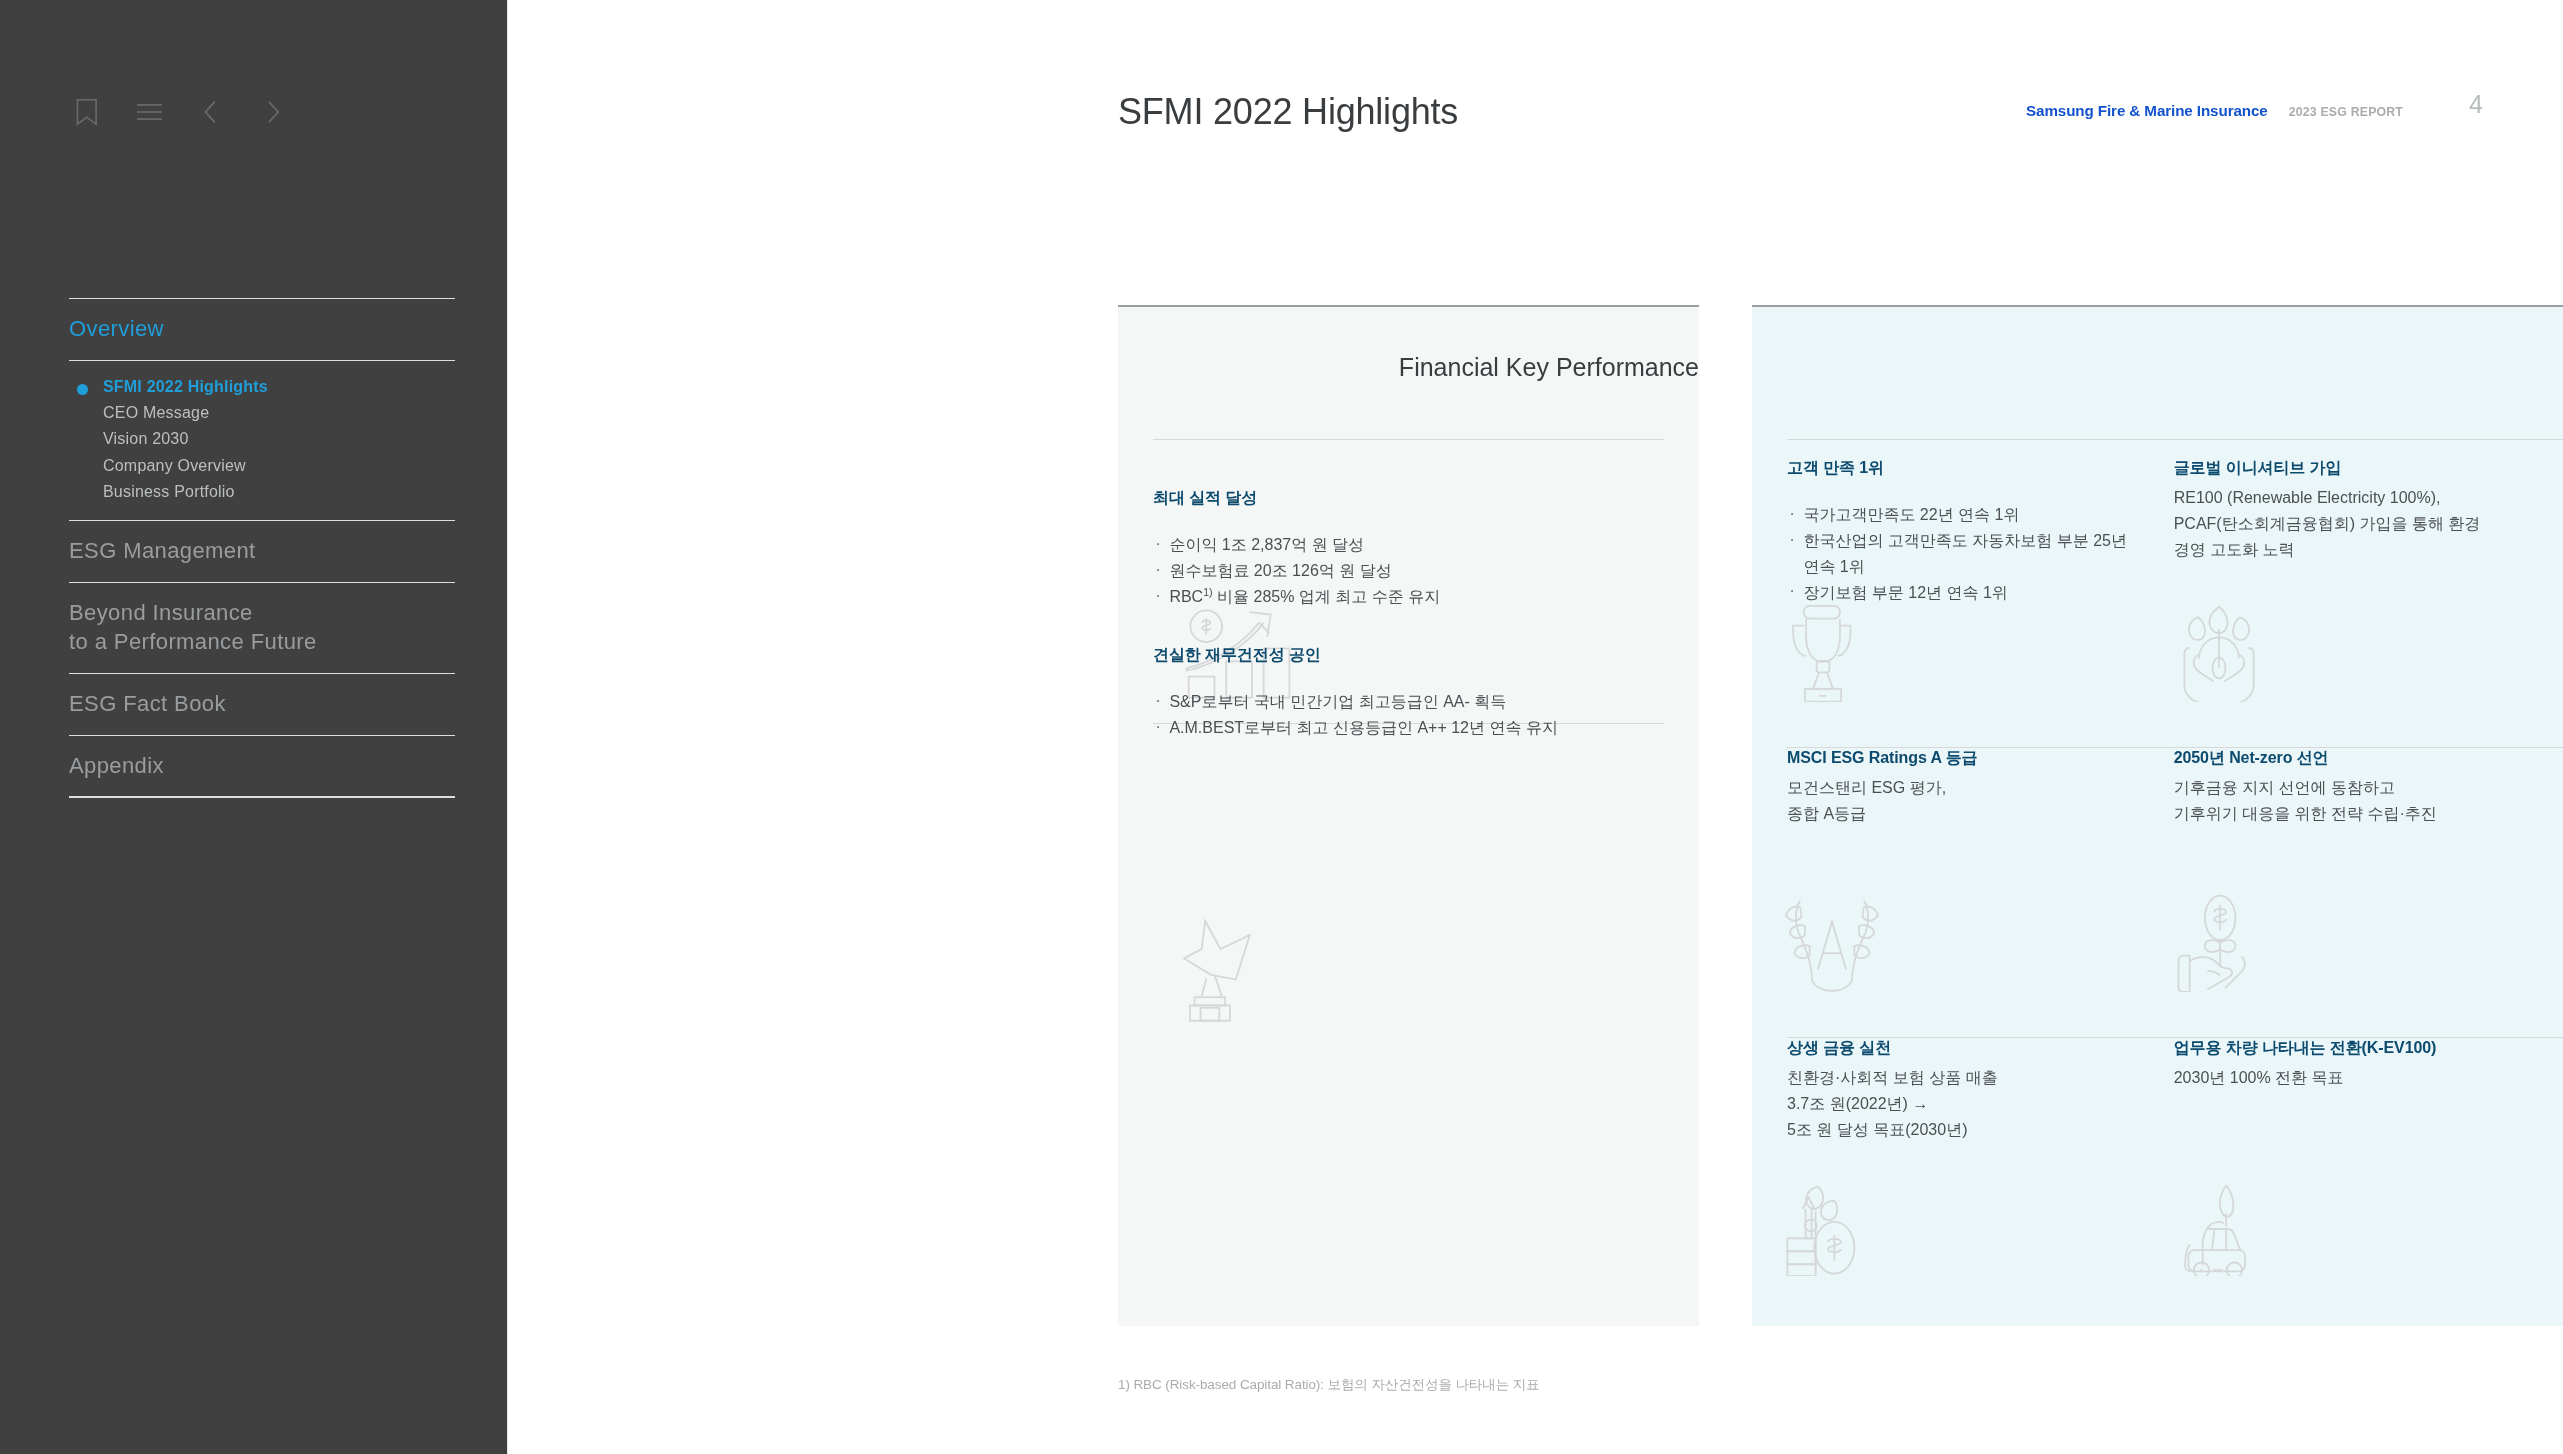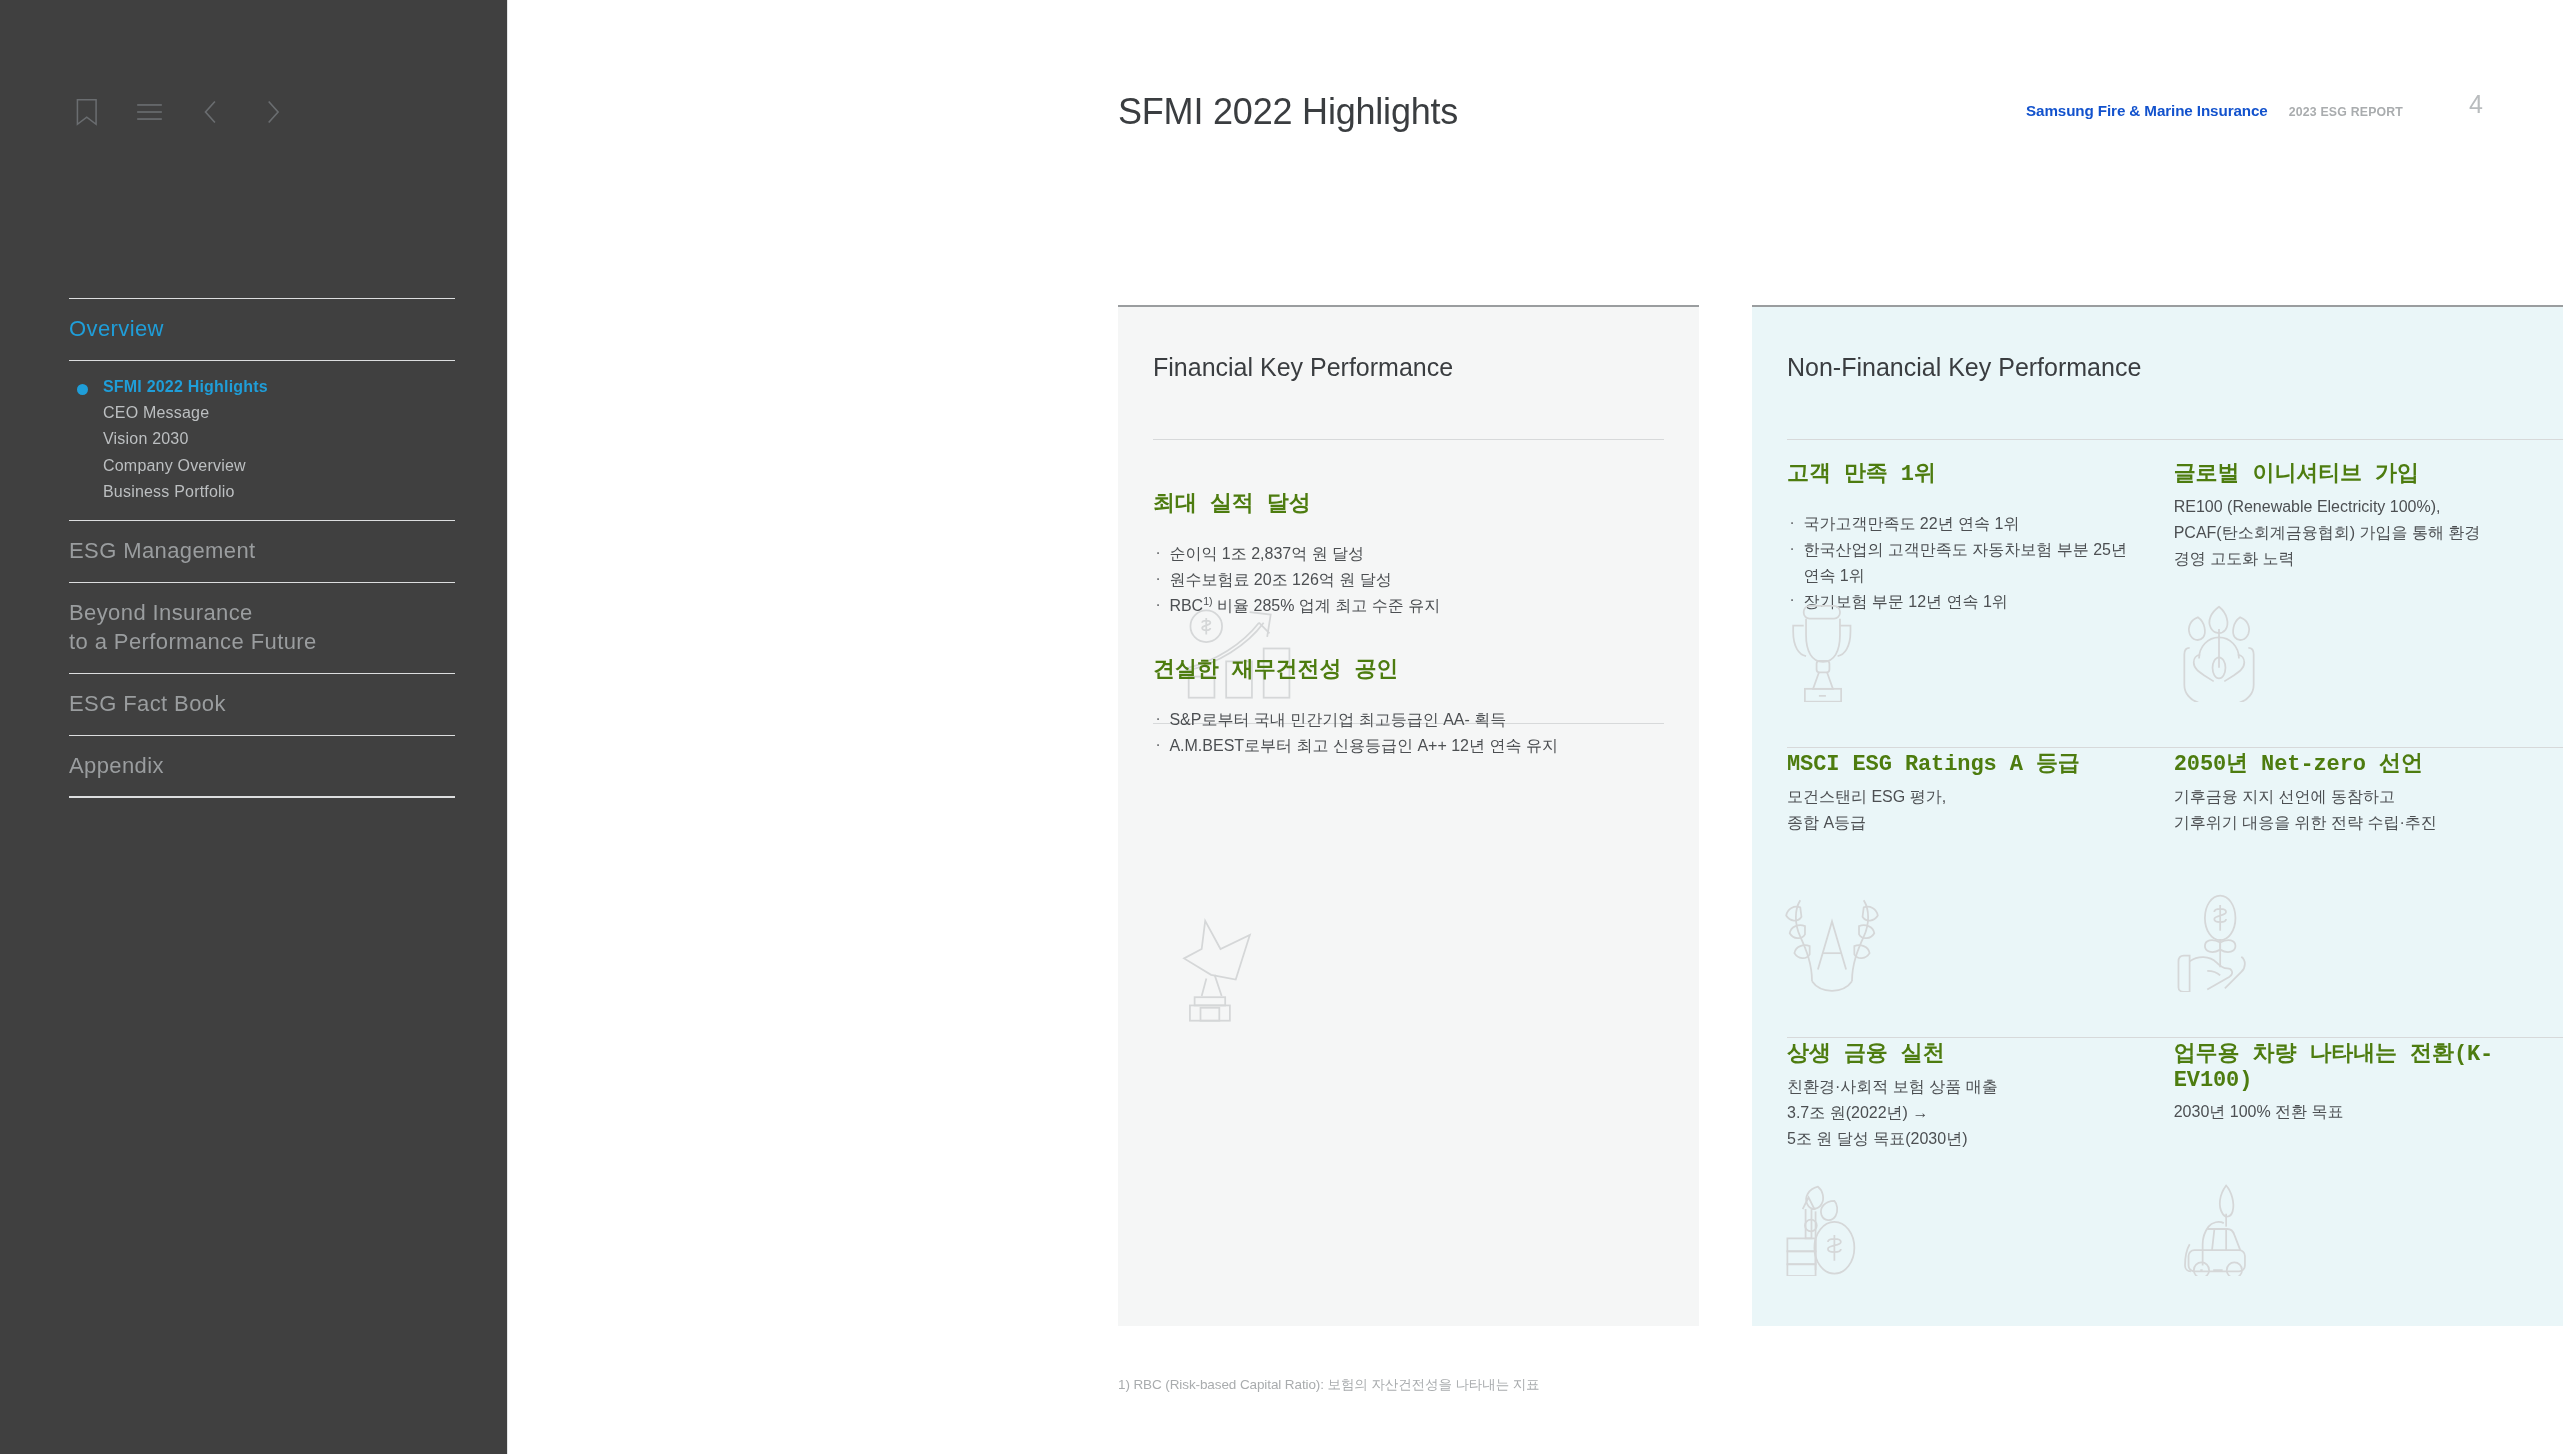--- a/index.html
+++ b/index.html
@@ -100,32 +100,32 @@
     width: 581px; height: 1021px;
     background: #f5f6f6;
   }
   .panel-nonfin {
     width: 1208px; height: 1021px;
     background: #eaf6f8;
   }
   .panel-title {
     font-size: 25px; color: #3a3d40; font-weight: 400;
     padding: 46px 0 0 35px;
+    text-align: right;
   }
   .panel-title-rule {
     height: 1.2px; background: #d7d9da;
     margin: 57px 35px 0 35px;
   }
 
   
   .fin-cell { padding: 0 35px; position: relative; }
   .cell-h {
-    font-size: 22px; font-weight: 700; color: #4d7c0f;
+    font-size: 16px; font-weight: 700; color: #0c4a6e;
     letter-spacing: -0.1px;
-    font-family: Liberation Mono, monospace;
   }
   .cell-sub { font-size: 16px; color: #4c4f52; line-height: 1.62; }
   .bullets { list-style: none; margin-top: 23px; }
   .bullets li {
     font-size: 16px; color: #4c4f52; line-height: 1.62;
     position: relative; padding-left: 16.4px;
   }
   .bullets li::before {
     content: "·"; position: absolute; left: 2.3px; top: -2.3px;
     font-size: 17px; color: #6a6d70;

